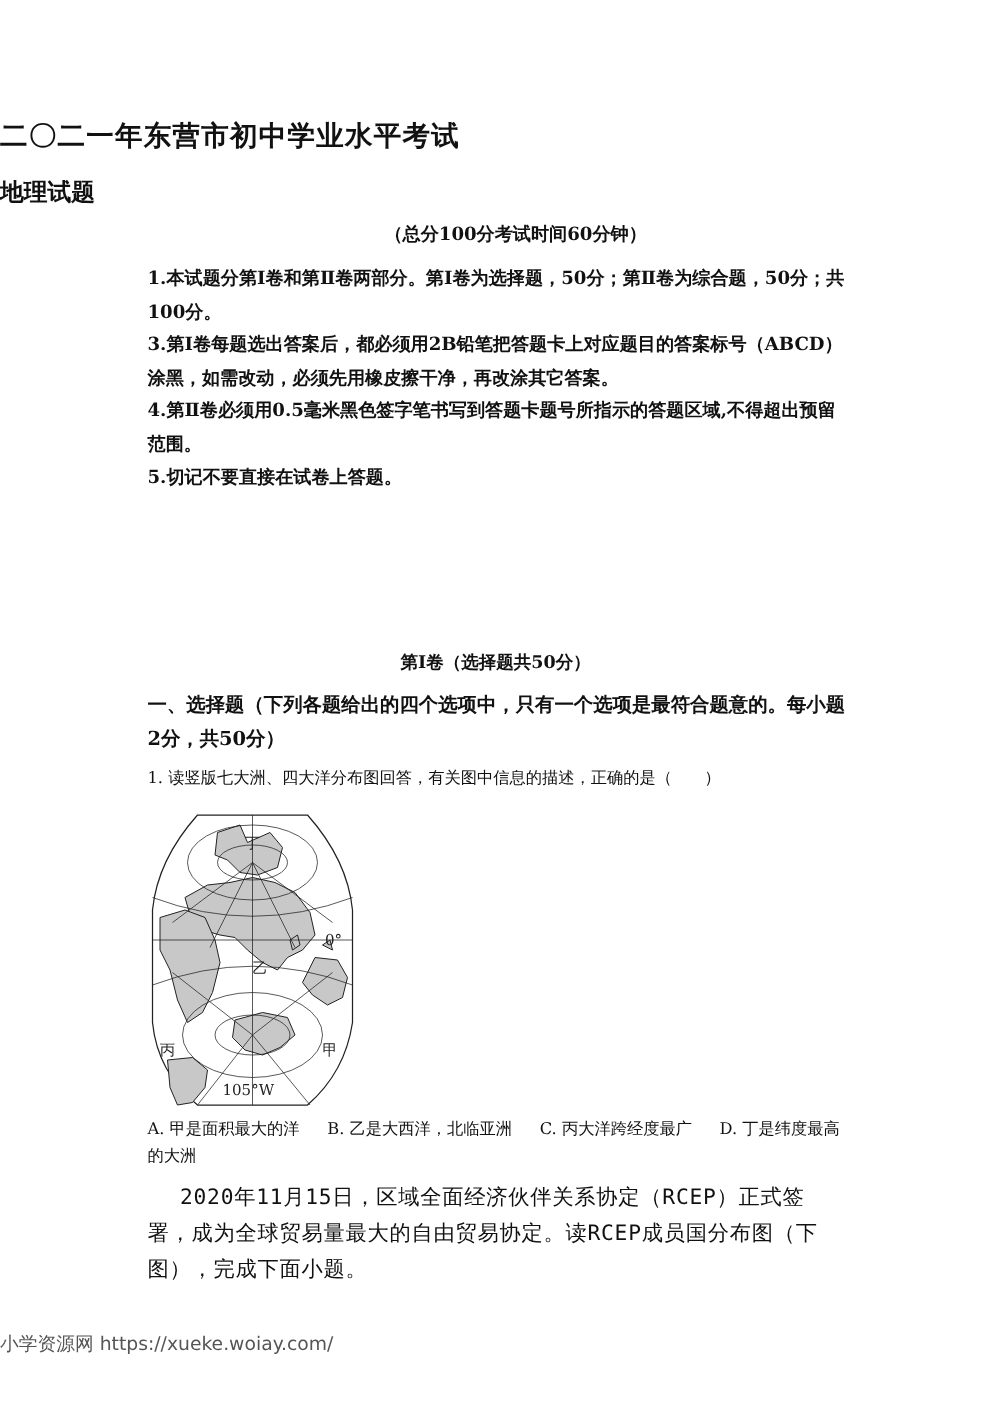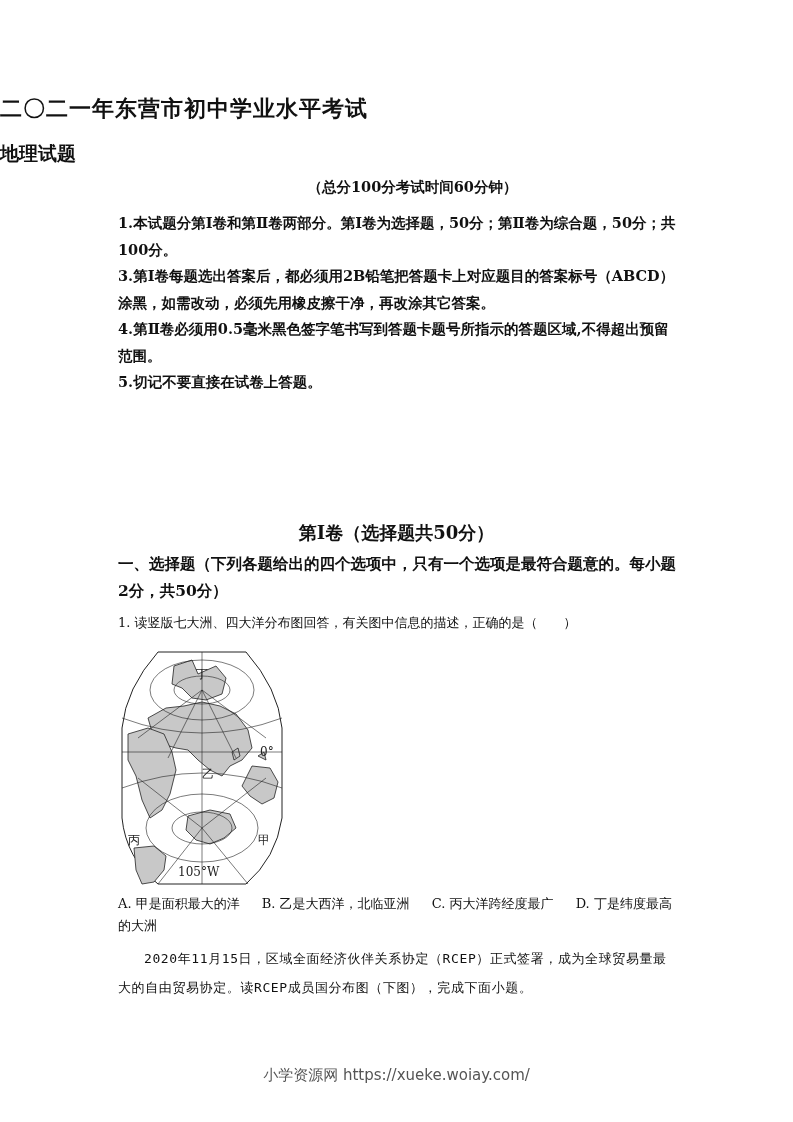--- a/index.html
+++ b/index.html
@@ -9,34 +9,34 @@
   .title { position: absolute; left: 0; width: 793px; text-align: left; top: 94px;
            font-size: 22px; font-weight: bold; letter-spacing: 1px; }
   .subtitle { position: absolute; left: 0; width: 793px; text-align: left; top: 141px;
               font-size: 19px; font-weight: bold; }
   .meta { position: absolute; left: 16px; width: 793px; text-align: center; top: 178px;
           font-size: 14.5px; font-weight: bold; }
   .notes { position: absolute; left: 118px; width: 560px; top: 210px;
            font-size: 14.5px; font-weight: bold; line-height: 26.5px; }
   .notes p { margin: 0; }
   .section-title { position: absolute; left: 0; width: 793px; text-align: center; top: 521px;
-                   font-size: 18px; font-weight: bold; }
+                   font-size: 14px; font-weight: bold; }
   .part-heading { position: absolute; left: 118px; width: 560px; top: 550px;
                   font-size: 15.5px; font-weight: bold; line-height: 27px; }
   .question { position: absolute; left: 118px; width: 560px; top: 613px;
               font-size: 13px; line-height: 20px; }
   .map { position: absolute; left: 118px; top: 648px; width: 168px; height: 240px; }
   .options { position: absolute; left: 118px; width: 560px; top: 893px;
              font-size: 13px; line-height: 22px; }
   .options span.opt { margin-right: 18px; }
   .passage { position: absolute; left: 118px; width: 560px; top: 944px;
-             font-size: 13px; line-height: 29px; letter-spacing: 0.6px;
+             font-size: 17px; line-height: 29px; letter-spacing: 0.6px;
              font-family: "DejaVu Sans Mono", "Liberation Mono", monospace; }
   .passage p { margin: 0; text-indent: 26px; }
-  .footer { position: absolute; left: 0; width: 793px; text-align: center; top: 1066px;
+  .footer { position: absolute; left: 0; width: 793px; text-align: left; top: 1066px;
             font-size: 15px; color: #555; font-family: "DejaVu Sans", "Liberation Sans", sans-serif; }
   .map-label { font-family: "DejaVu Serif", "Liberation Serif", serif; font-size: 12px; fill: #222; }
 </style>
 </head>
 <body>
 
 <div class="page">
 
   <div class="title">二〇二一年东营市初中学业水平考试</div>
   <div class="subtitle">地理试题</div>

